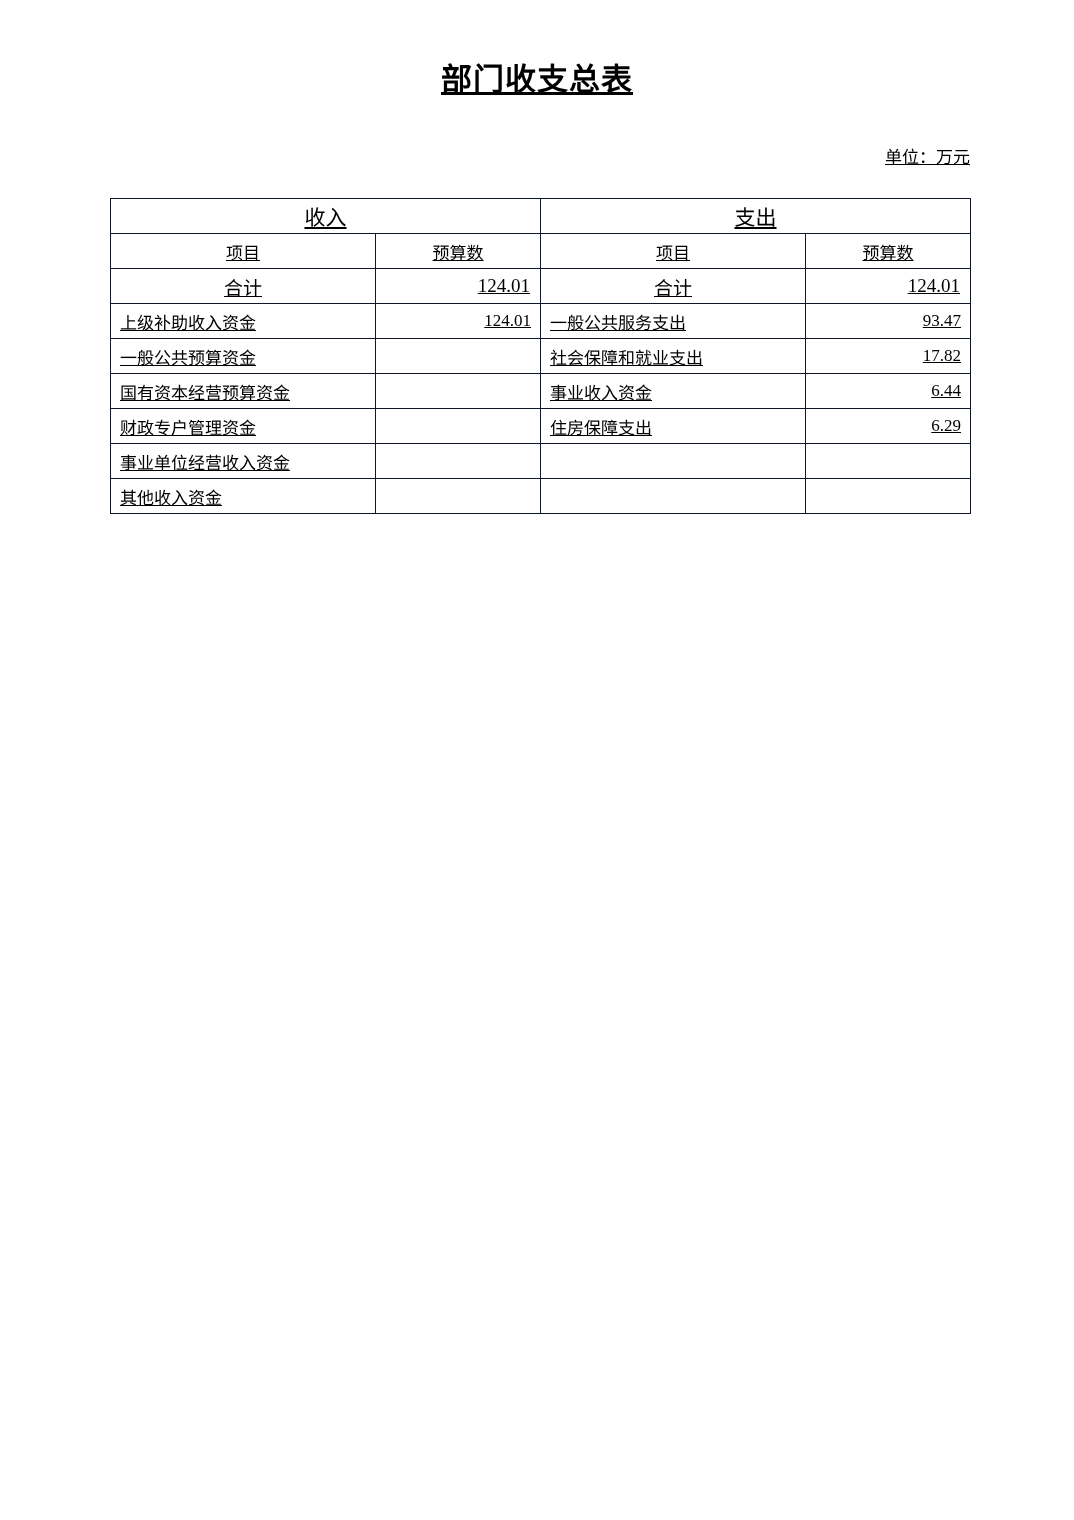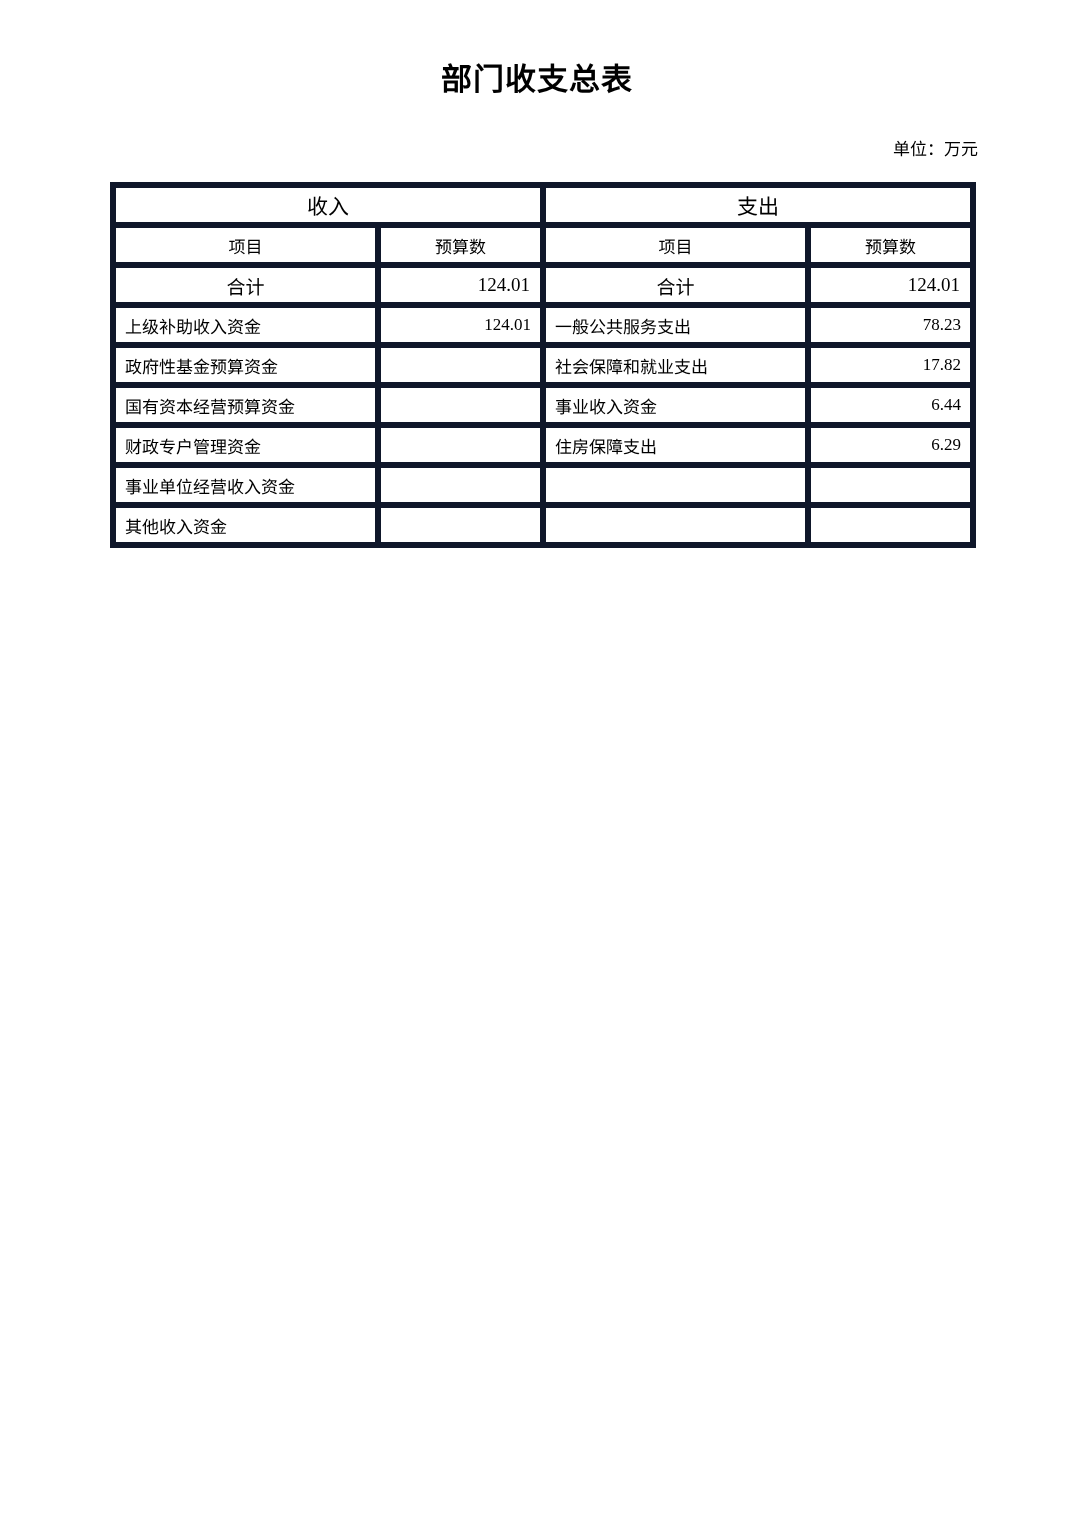--- a/index.html
+++ b/index.html
@@ -13,50 +13,51 @@
     font-family: "Liberation Serif", "DejaVu Serif", serif;
     color: #000000;
     position: relative;
     overflow: hidden;
   }
   .page {
     width: 1074px;
     height: 1520px;
     position: relative;
     box-sizing: border-box;
+    text-decoration: underline;
   }
   .doc-title {
     text-align: center;
     font-size: 31px;
     font-weight: bold;
     letter-spacing: 1px;
     margin: 0;
     padding-top: 54px;
     font-family: "DejaVu Serif", "Liberation Serif", serif;
   }
   .unit-line {
     text-align: right;
     font-size: 17px;
-    margin: 0;
+    margin: 8px;
     padding-top: 36px;
     padding-right: 96px;
     font-family: "Liberation Serif", "DejaVu Serif", serif;
   }
   .table-wrap {
     padding-top: 22px;
     padding-left: 110px;
   }
   table.budget {
     border-collapse: collapse;
     table-layout: fixed;
     width: 860px;
     font-size: 17px;
   }
   table.budget td {
-    border: 6px solid #0f172a;
+    border: 1px solid #0f172a;
     padding: 0 9px;
     height: 34px;
     vertical-align: middle;
     font-family: "Liberation Serif", "DejaVu Serif", serif;
   }
   col.c-item-in   { width: 265px; }
   col.c-val-in    { width: 165px; }
   col.c-item-out  { width: 265px; }
   col.c-val-out   { width: 165px; }
 
@@ -125,24 +126,24 @@
           <td class="label">合计</td>
           <td class="value">124.01</td>
           <td class="label">合计</td>
           <td class="value">124.01</td>
         </tr>
 
         <tr class="data-row">
           <td class="label">上级补助收入资金</td>
           <td class="value">124.01</td>
           <td class="label">一般公共服务支出</td>
-          <td class="value">78.23</td>
+          <td class="value">93.47</td>
         </tr>
         <tr class="data-row">
-          <td class="label">政府性基金预算资金</td>
+          <td class="label">一般公共预算资金</td>
           <td class="value"></td>
           <td class="label">社会保障和就业支出</td>
           <td class="value">17.82</td>
         </tr>
         <tr class="data-row">
           <td class="label">国有资本经营预算资金</td>
           <td class="value"></td>
           <td class="label">事业收入资金</td>
           <td class="value">6.44</td>
         </tr>

